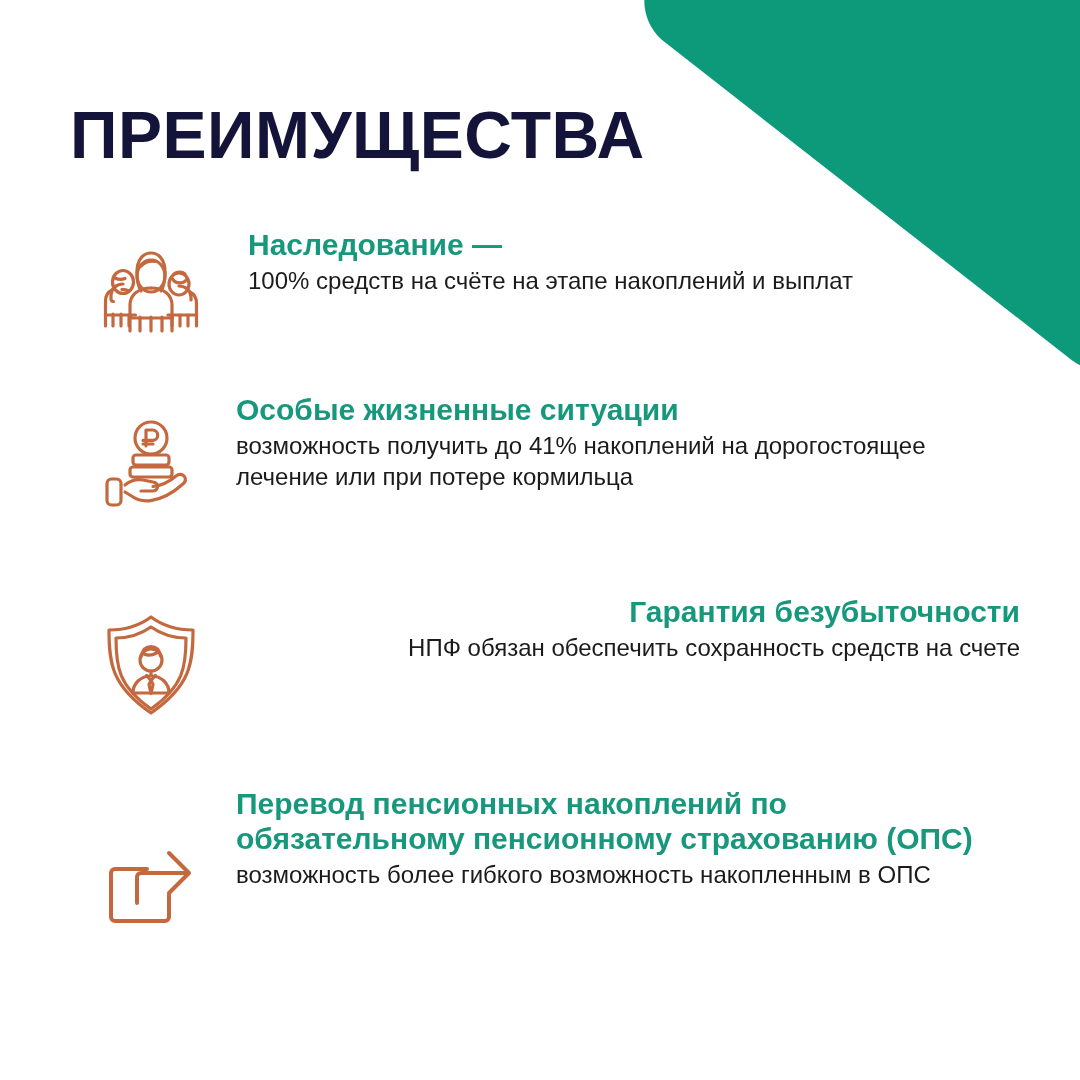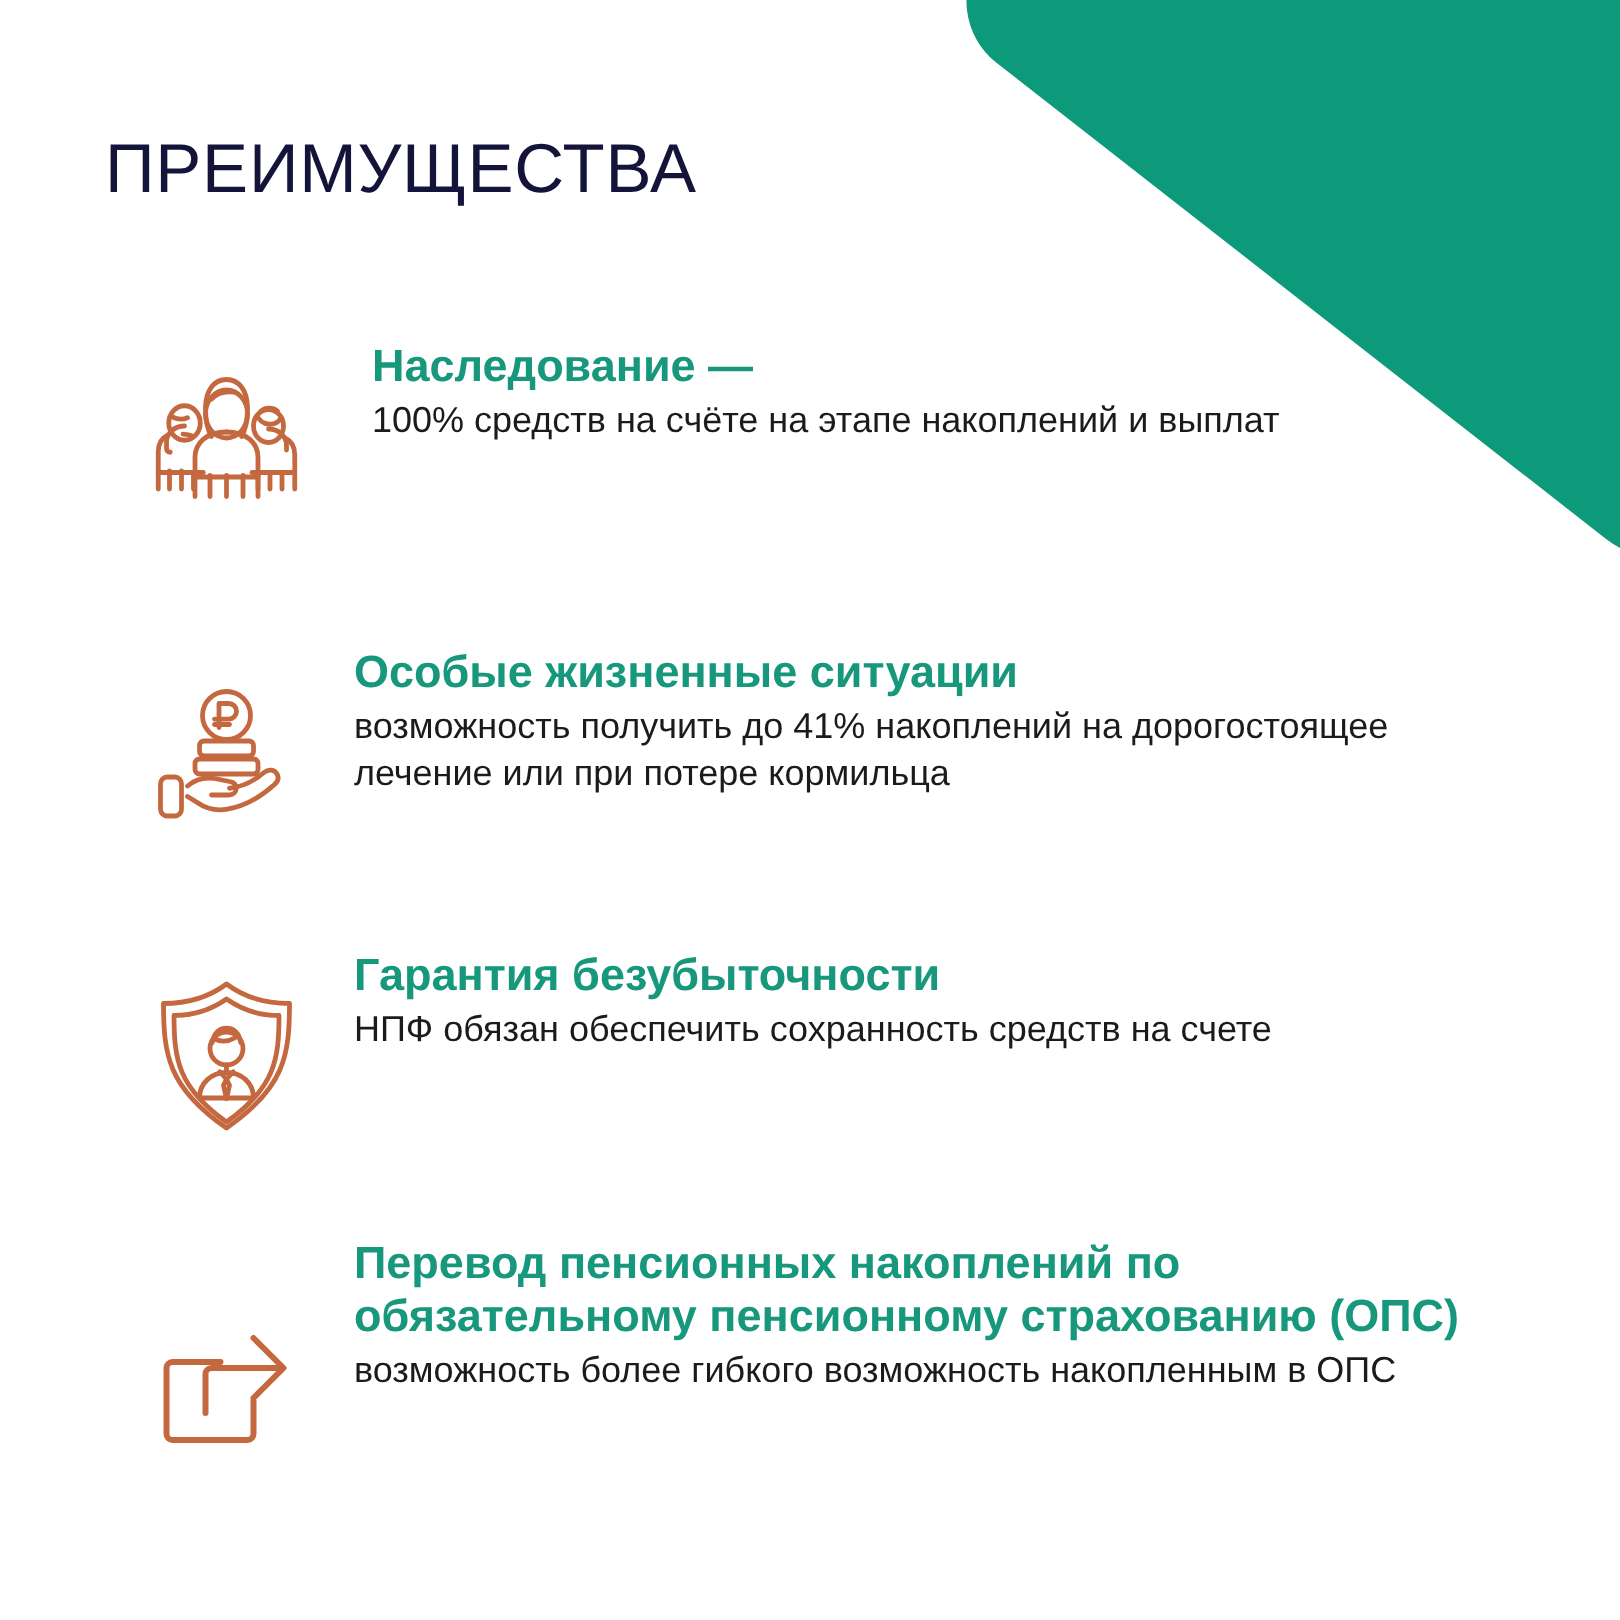--- a/index.html
+++ b/index.html
@@ -29,23 +29,23 @@
     border-radius: 52px;
     transform: rotate(38deg);
     transform-origin: 50% 50%;
   }
 
   
   .page-title {
     position: absolute;
     left: 70px;
     top: 57px;
-    font-size: 46px;
+    font-size: 66px;
     line-height: 1.05;
-    font-weight: 400;
+    font-weight: 700;
     letter-spacing: 0.5px;
     color: #141339;
     white-space: nowrap;
   }
 
   
   .benefits {
     position: absolute;
     left: 0;
     top: 228px;
@@ -83,25 +83,25 @@
     line-height: 1.32;
     margin: 0;
     font-weight: 400;
   }
 
   
   .benefit--1 { margin-left: 90px; margin-top: 0px; }
   .benefit--1 .benefit-icon { width: 122px; padding-top: 16px; }
   .benefit--1 .benefit-body { padding-left: 36px; }
 
-  .benefit--2 { margin-left: 90px; margin-top: 96px; }
+  .benefit--2 { margin-left: 90px; margin-top: 57px; }
   .benefit--2 .benefit-icon { width: 122px; padding-top: 22px; }
   .benefit--2 .benefit-body { padding-left: 24px; }
 
-  .benefit--3 { margin-left: 90px; margin-top: 80px; }
+  .benefit--3 { margin-left: 90px; margin-top: 80px; text-align: right; }
   .benefit--3 .benefit-icon { width: 122px; padding-top: 18px; }
   .benefit--3 .benefit-body { padding-left: 24px; }
 
   .benefit--4 { margin-left: 90px; margin-top: 70px; justify-content: flex-end; }
   .benefit--4 .benefit-icon { width: 122px; padding-top: 60px; }
   .benefit--4 .benefit-body { padding-left: 24px; }
 </style>
 </head>
 <body>
 

